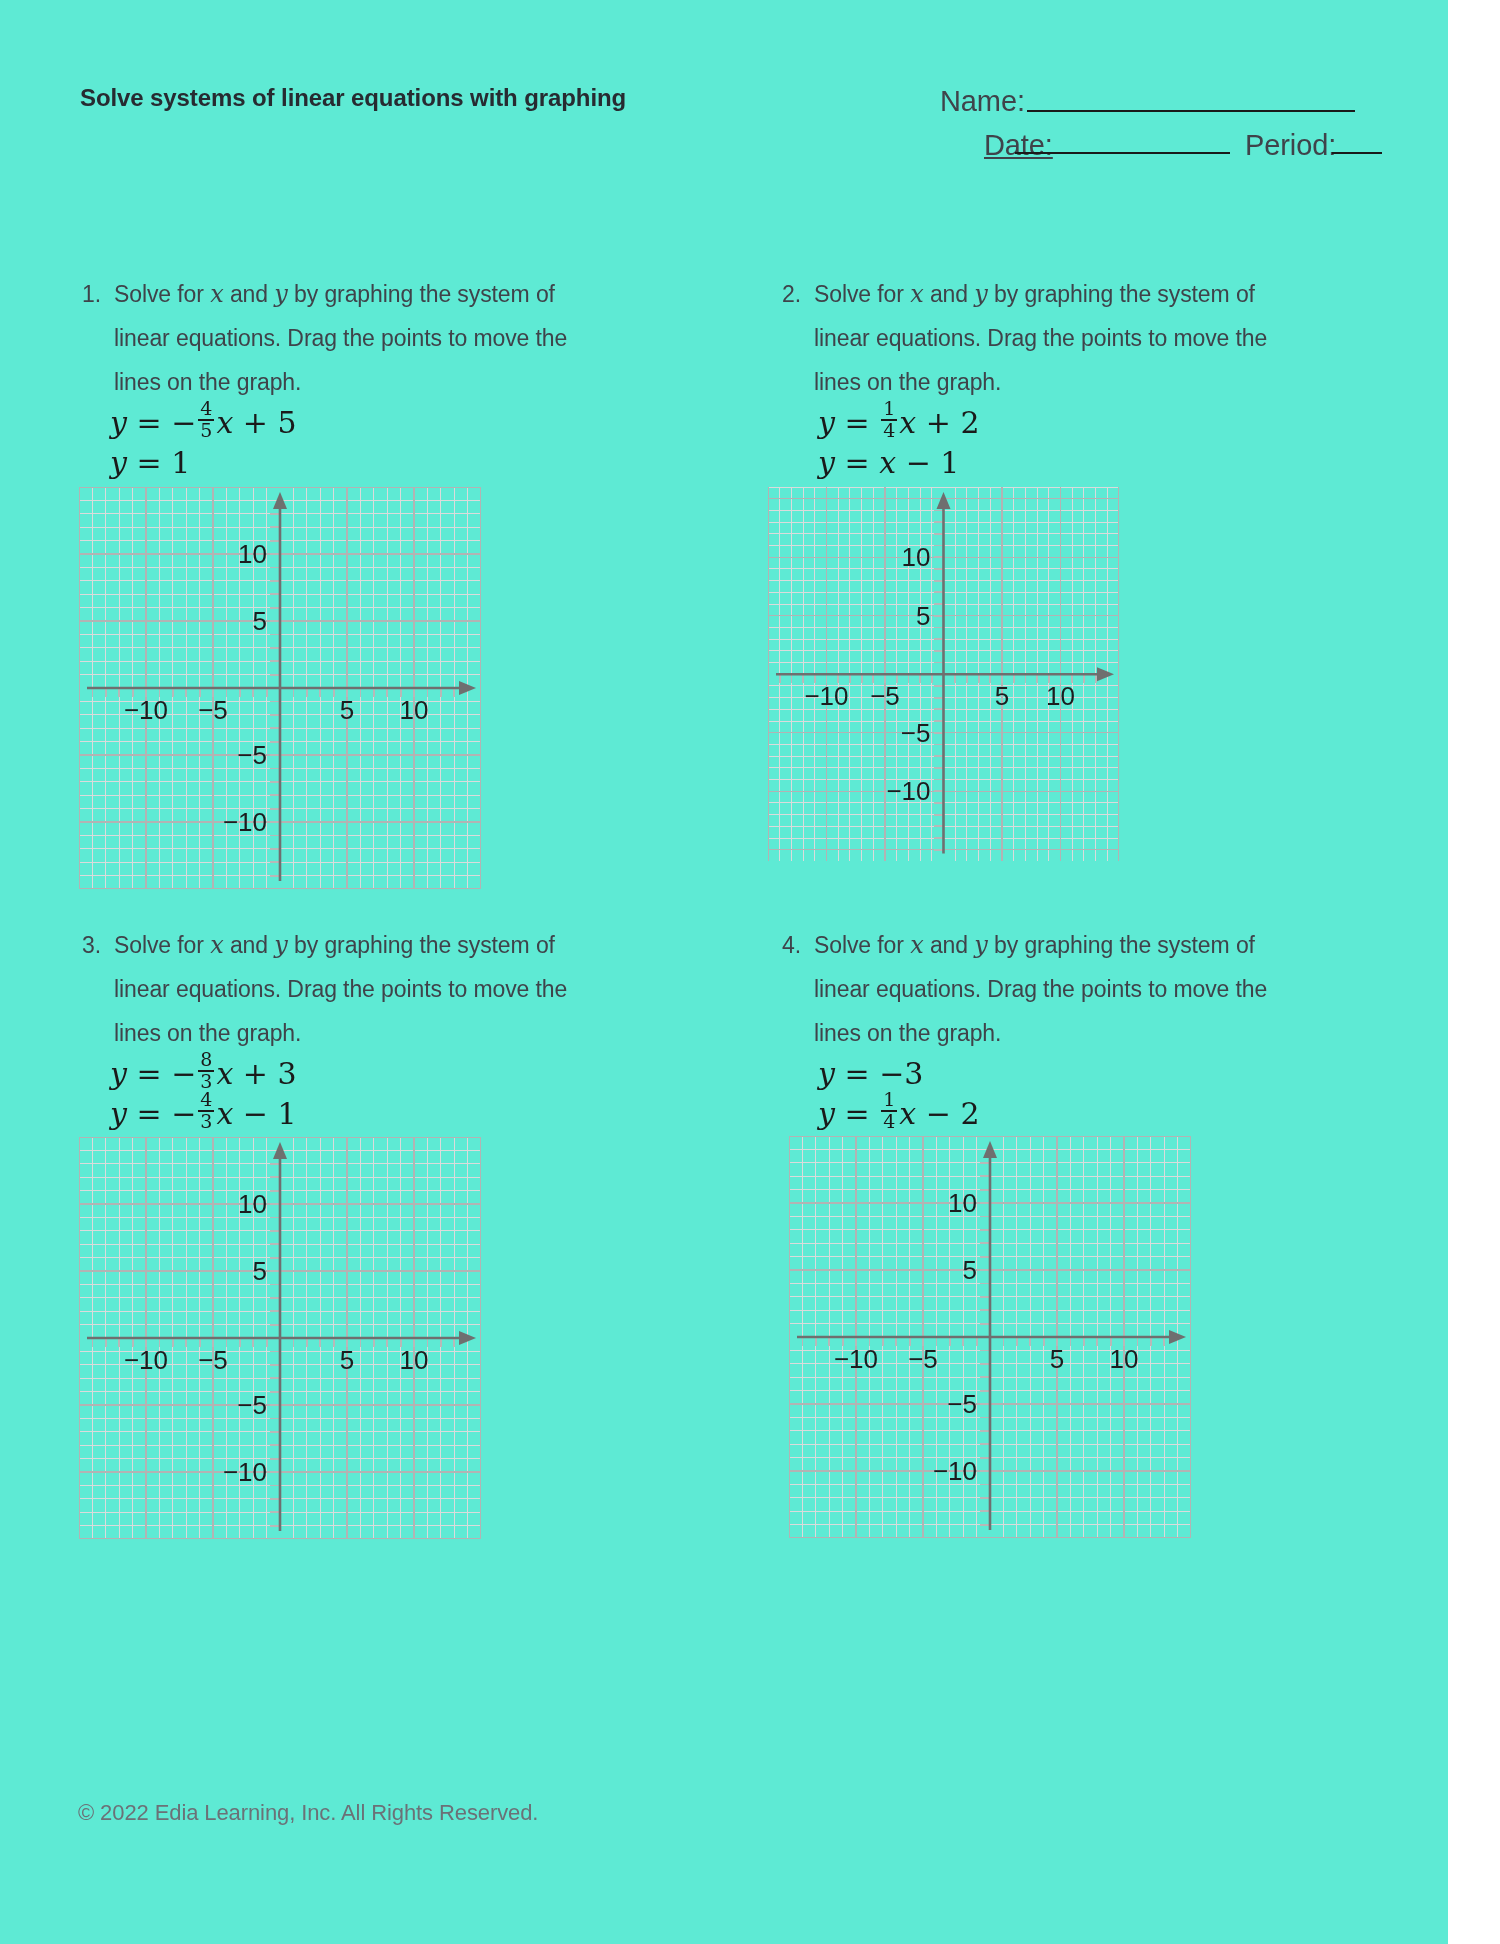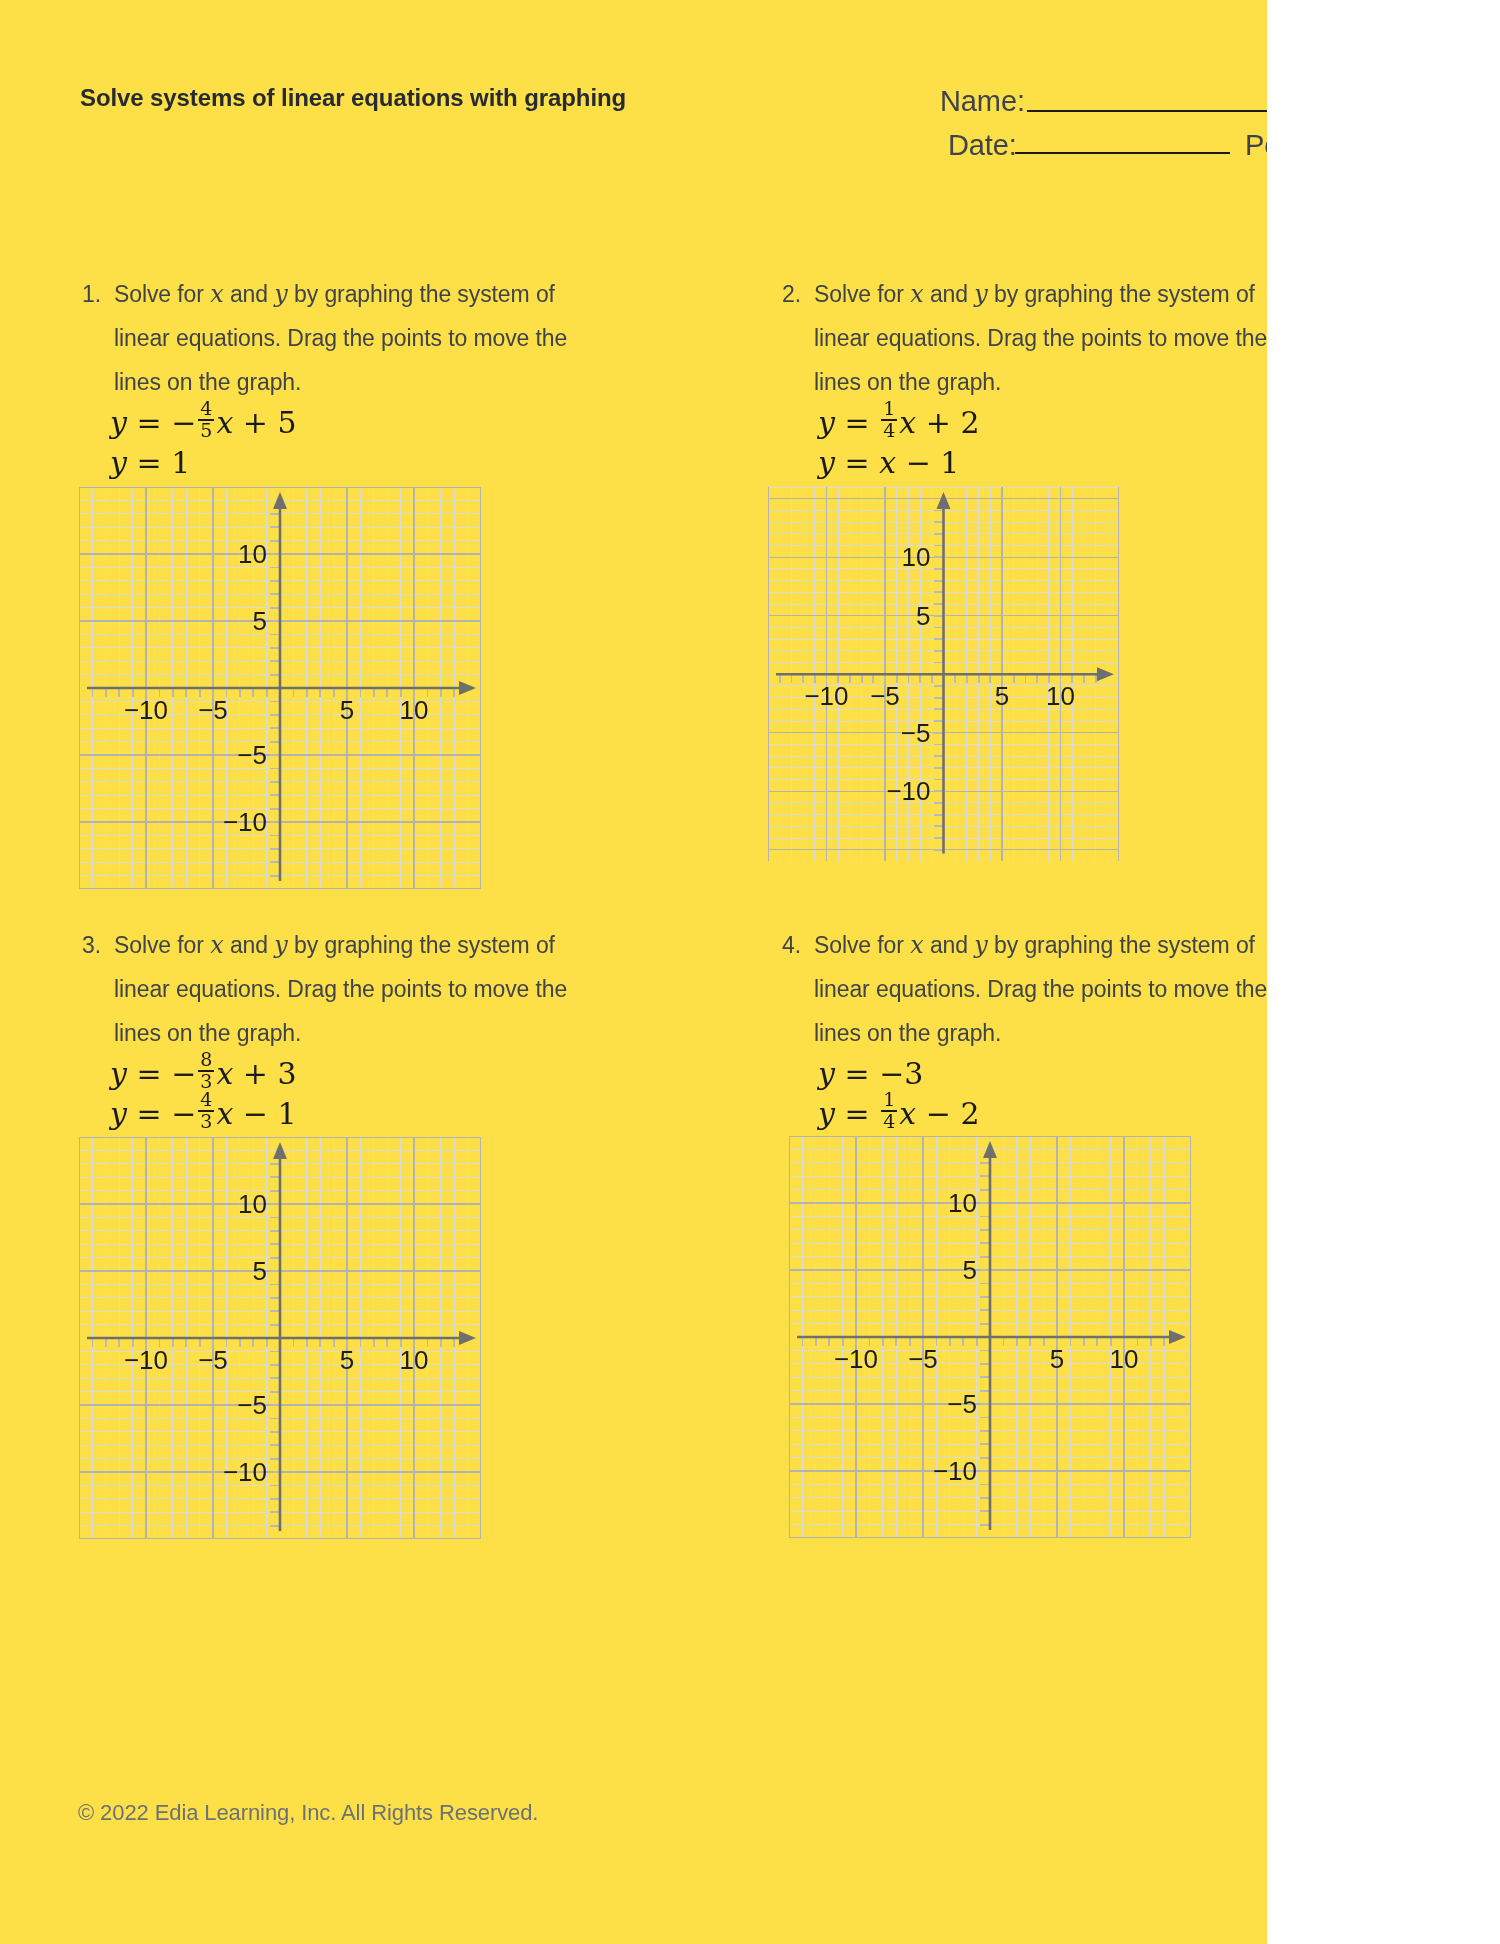--- a/index.html
+++ b/index.html
@@ -1,30 +1,30 @@
 <!DOCTYPE html>
 <html><head>
 <meta charset="utf-8">
 <style>
   html,body{margin:0;padding:0;background:#ffffff;}
   .page{
-    position:relative;width:1267px;height:1944px;background:#fde047;
+    position:relative;width:1448px;height:1944px;background:#5eead4;
     font-family:"Liberation Sans",sans-serif;overflow:hidden;
   }
   
   .title{
     position:absolute;left:80px;top:77px;
     font-size:24px;line-height:42px;font-weight:bold;color:#272b31;
     letter-spacing:-0.1px;white-space:nowrap;
   }
   .hdr-lbl{
     position:absolute;font-size:29px;color:#3f434a;letter-spacing:-0.1px;white-space:nowrap;
   }
   .name-lbl{left:940px;top:85px;}
-  .date-lbl{left:948px;top:129px;}
+  .date-lbl{left:984px;top:129px;text-decoration:underline;}
   .period-lbl{left:1245px;top:129px;}
   .blank{position:absolute;height:0;border-bottom:2.4px solid #1a1a1a;}
   .name-line{left:1027px;top:110px;width:328px;}
   .date-line{left:1015px;top:152px;width:215px;}
   .period-line{left:1332px;top:152px;width:50px;}
   
   .problem{position:absolute;width:470px;}
   .pnum{
     position:absolute;left:2px;top:0;font-size:23px;line-height:44px;color:#3f434a;
   }

